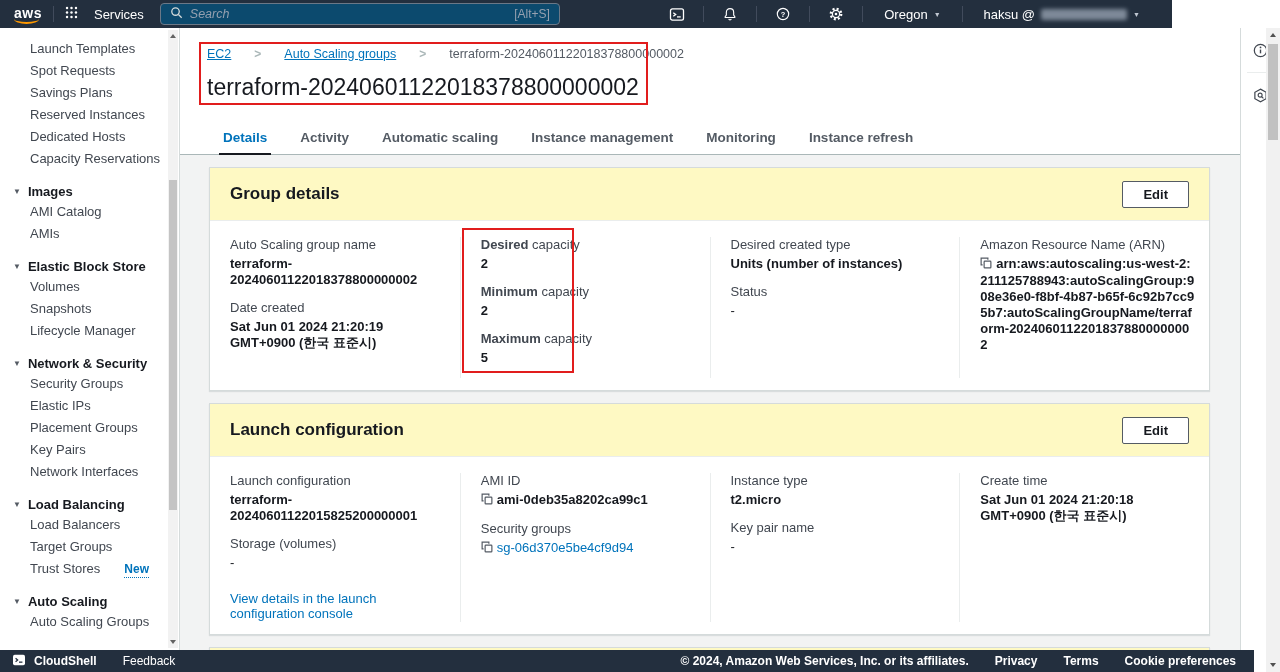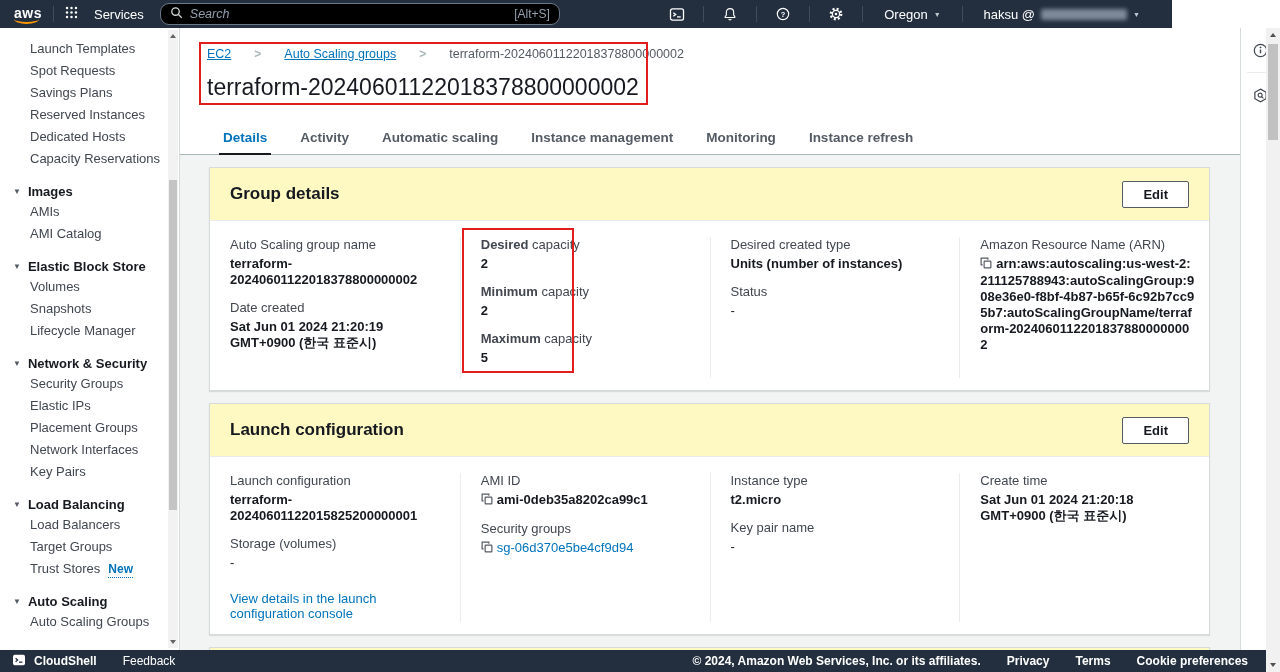--- a/index.html
+++ b/index.html
@@ -7,22 +7,22 @@
     font-family:"Liberation Sans","DejaVu Sans",sans-serif; }
 
   
   .topbar { position:absolute; top:0; left:0; width:1172px; height:28px;
     background:#232f3e; display:flex; align-items:center; color:#fff; font-size:13px; z-index:50; }
   .aws-logo { margin-left:14px; font-weight:700; font-size:14px; letter-spacing:.5px; position:relative; padding-bottom:3px; }
   .aws-logo::after { content:""; position:absolute; left:0; right:3px; bottom:0; height:5px;
     border-bottom:2px solid #ff9900; border-radius:0 0 70% 70% / 0 0 100% 100%; }
   .tb-sep { width:1px; height:16px; background:#414b5c; margin:0 11px; }
   .services { display:flex; align-items:center; gap:16px; cursor:pointer; }
-  .searchbox { margin-left:16px; width:400px; height:22px; background:#000000;
-    border:1px solid #6b7887; border-radius:9px; display:flex; align-items:center; padding:0 9px; gap:7px; }
+  .searchbox { margin-left:16px; width:400px; height:22px; background:#0c4a6e;
+    border:1px solid #6b7887; border-radius:4px; display:flex; align-items:center; padding:0 9px; gap:7px; }
   .searchbox input { flex:1; background:transparent; border:none; outline:none;
     color:#d5dbdb; font-size:12.5px; font-style:italic; font-family:inherit; }
   .searchbox input::placeholder { color:#95a0b0; }
   .search-hint { color:#95a0b0; font-size:12px; }
   .tb-right { margin-left:auto; display:flex; align-items:center; padding-right:22px; }
   .tb-icon { width:30px; height:28px; display:flex; align-items:center; justify-content:center; cursor:pointer; }
   .tb-menu { display:flex; align-items:center; gap:6px; padding:0 10px; cursor:pointer; white-space:nowrap; }
   .caret { font-size:7px; color:#c1c8d2; }
   .redacted { display:inline-block; width:86px; height:11px; background:#8e99a8; border-radius:2px; filter:blur(2px); opacity:.85; }
 
@@ -30,21 +30,21 @@
   .app { position:absolute; top:28px; left:0; right:0; bottom:22px; display:flex; }
 
   
   .sidebar { width:180px; background:#fff; border-right:1px solid #d5dbdb; position:relative; overflow:hidden; }
   .nav { padding:10px 14px 0 0; }
   .nav-item { display:block; padding:3px 0 3px 30px; height:22px; font-size:13px; color:#414750;
     text-decoration:none; white-space:nowrap; cursor:pointer; }
   .nav-header { display:flex; align-items:center; gap:7px; padding:6px 0 3px 13px; height:22px; margin-top:9px;
     font-size:13px; font-weight:700; color:#16191f; cursor:pointer; white-space:nowrap; }
   .nav-caret { font-size:8px; color:#545b64; }
-  .badge-new { color:#0073bb; font-weight:700; font-size:12px; margin-left:8px;
+  .badge-new { color:#0073bb; font-weight:700; font-size:12px; margin-left:24px;
     border-bottom:1px dotted #0073bb; padding-bottom:1px; }
   .side-scroll { position:absolute; top:2px; right:1px; bottom:2px; width:10px; background:#f2f2f2; }
   .side-scroll .thumb { position:absolute; top:150px; height:330px; left:1px; right:1px; background:#c4c4c4; }
   .arr { position:absolute; left:2px; width:0; height:0; border-left:3px solid transparent; border-right:3px solid transparent; }
   .arr-up { top:4px; border-bottom:4px solid #636363; }
   .arr-down { bottom:4px; border-top:4px solid #636363; }
 
   
   .main { flex:1; background:#fff; display:flex; flex-direction:column; overflow:hidden; position:relative; }
   .breadcrumb { margin:19px 0 0 27px; display:flex; align-items:center; gap:23px; font-size:12.5px; }
@@ -84,21 +84,21 @@
   .rail { width:40px; background:#fff; border-left:1px solid #d5dbdb; display:flex; flex-direction:column; align-items:center; }
   .rail-btn { width:40px; height:44px; display:flex; align-items:center; justify-content:center; cursor:pointer; }
   .rail-div { width:28px; height:1px; background:#eaeded; }
   .vscroll-col { position:absolute; top:28px; right:0; bottom:0; width:14px; background:#f1f1f1; z-index:60; }
   .vscroll-col .thumb { position:absolute; top:16px; left:2px; right:2px; height:96px; background:#c1c1c1; }
   .varr { position:absolute; left:4px; width:0; height:0; border-left:3px solid transparent; border-right:3px solid transparent; }
   .varr-up { top:5px; border-bottom:4px solid #505050; }
   .varr-down { bottom:5px; border-top:4px solid #505050; }
 
   
-  .footer { position:absolute; left:0; right:14px; bottom:0; height:22px; background:#232f3e;
+  .footer { position:absolute; left:0; right:26px; bottom:0; height:22px; background:#232f3e;
     display:flex; align-items:center; color:#fff; font-size:12px; z-index:50; }
   .f-left { display:flex; align-items:center; gap:8px; margin-left:12px; font-weight:700; cursor:pointer; }
   .f-feedback { margin-left:26px; cursor:pointer; }
   .f-right { margin-left:auto; display:flex; align-items:center; gap:26px; padding-right:18px; font-weight:700; }
   .f-right span { cursor:default; }
   .f-right .flink { cursor:pointer; }
 
   
   .anno { position:absolute; border:2px solid #e11d1d; z-index:80; pointer-events:none; }
   .anno-title { left:199px; top:42px; width:449px; height:63px; }
@@ -185,38 +185,38 @@
       <a class="nav-item">Launch Templates</a>
       <a class="nav-item">Spot Requests</a>
       <a class="nav-item">Savings Plans</a>
       <a class="nav-item">Reserved Instances</a>
       <a class="nav-item">Dedicated Hosts</a>
       <a class="nav-item">Capacity Reservations</a>
       <div class="nav-header">
         <span class="nav-caret">▼</span>
         <span>Images</span>
       </div>
+      <a class="nav-item">AMI Catalog</a>
       <a class="nav-item">AMIs</a>
-      <a class="nav-item">AMI Catalog</a>
       <div class="nav-header">
         <span class="nav-caret">▼</span>
         <span>Elastic Block Store</span>
       </div>
       <a class="nav-item">Volumes</a>
       <a class="nav-item">Snapshots</a>
       <a class="nav-item">Lifecycle Manager</a>
       <div class="nav-header">
         <span class="nav-caret">▼</span>
         <span>Network &amp; Security</span>
       </div>
       <a class="nav-item">Security Groups</a>
       <a class="nav-item">Elastic IPs</a>
       <a class="nav-item">Placement Groups</a>
+      <a class="nav-item">Key Pairs</a>
       <a class="nav-item">Network Interfaces</a>
-      <a class="nav-item">Key Pairs</a>
       <div class="nav-header">
         <span class="nav-caret">▼</span>
         <span>Load Balancing</span>
       </div>
       <a class="nav-item">Load Balancers</a>
       <a class="nav-item">Target Groups</a>
       <a class="nav-item"><span>Trust Stores</span><span class="badge-new">New</span></a>
       <div class="nav-header">
         <span class="nav-caret">▼</span>
         <span>Auto Scaling</span>

